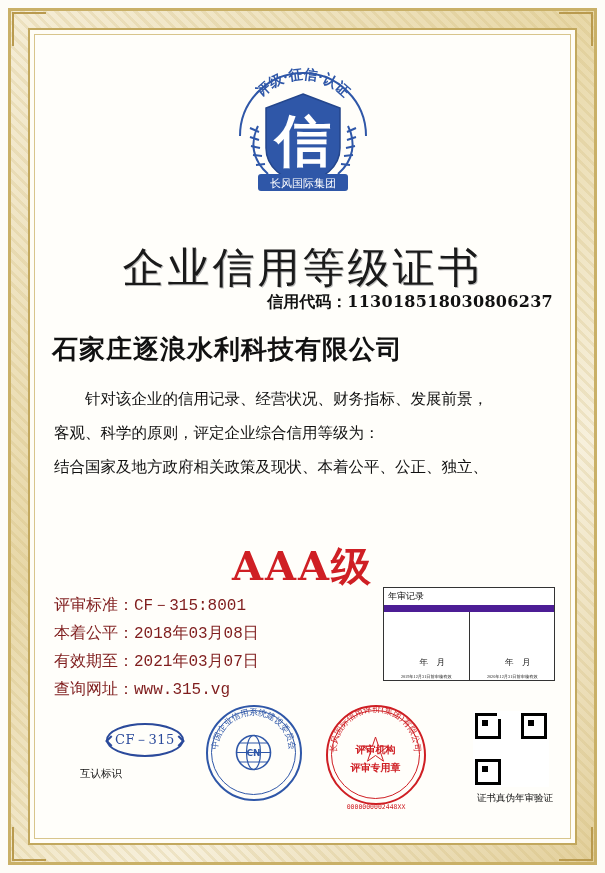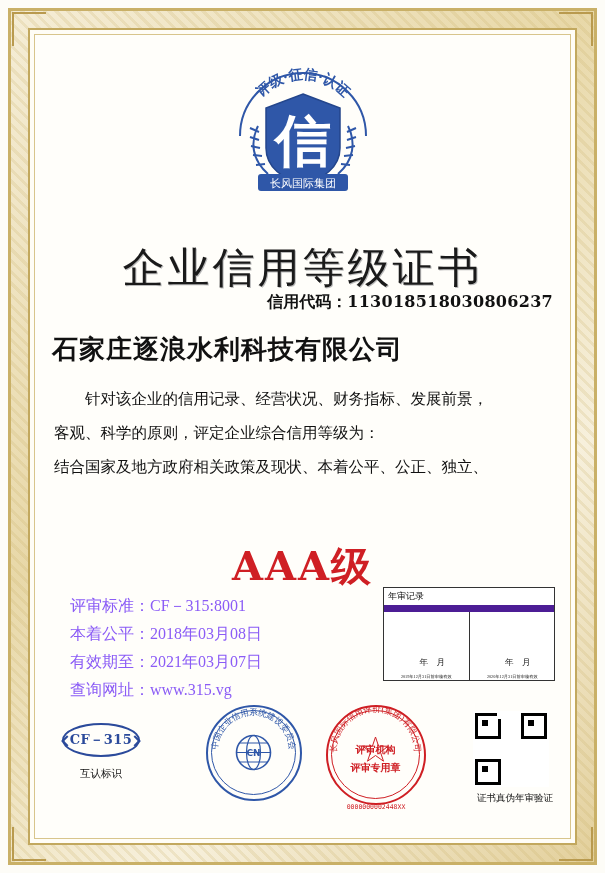--- a/index.html
+++ b/index.html
@@ -143,26 +143,26 @@
     font-family: "DejaVu Serif", serif;
     font-size: 40px;
     font-weight: bold;
     color: #cf1f24;
     letter-spacing: 2px;
   }
 
   
   .details {
     position: absolute;
-    left: 26px;
+    left: 10px;
     top: 548px;
-    font-family: Liberation Serif, serif;
+    font-family: Liberation Mono, monospace;
     font-size: 16px;
     line-height: 28px;
-    color: #8b5cf6;
+    color: #7f1d1d;
   }
   .details div { white-space: nowrap; }
 
   
   .review-box {
     position: absolute;
     right: 6px;
     top: 543px;
     width: 172px;
     border: 1px solid #333;
@@ -223,24 +223,25 @@
   }
   .cf-oval {
     width: 78px;
     height: 34px;
     border: 2px solid #2b4a9b;
     border-radius: 50%;
     box-sizing: border-box;
     color: #2b4a9b;
     font-family: "DejaVu Serif", serif;
     font-size: 13px;
-    font-weight: bold;
+    font-weight: normal;
     line-height: 30px;
     letter-spacing: 0.5px;
     position: relative;
+    margin-left: 44px;
   }
   .cf-oval::before, .cf-oval::after {
     content: "";
     position: absolute;
     top: 50%;
     width: 6px; height: 6px;
     margin-top: -3px;
     border-left: 2px solid #2b4a9b;
     border-bottom: 2px solid #2b4a9b;
   }

